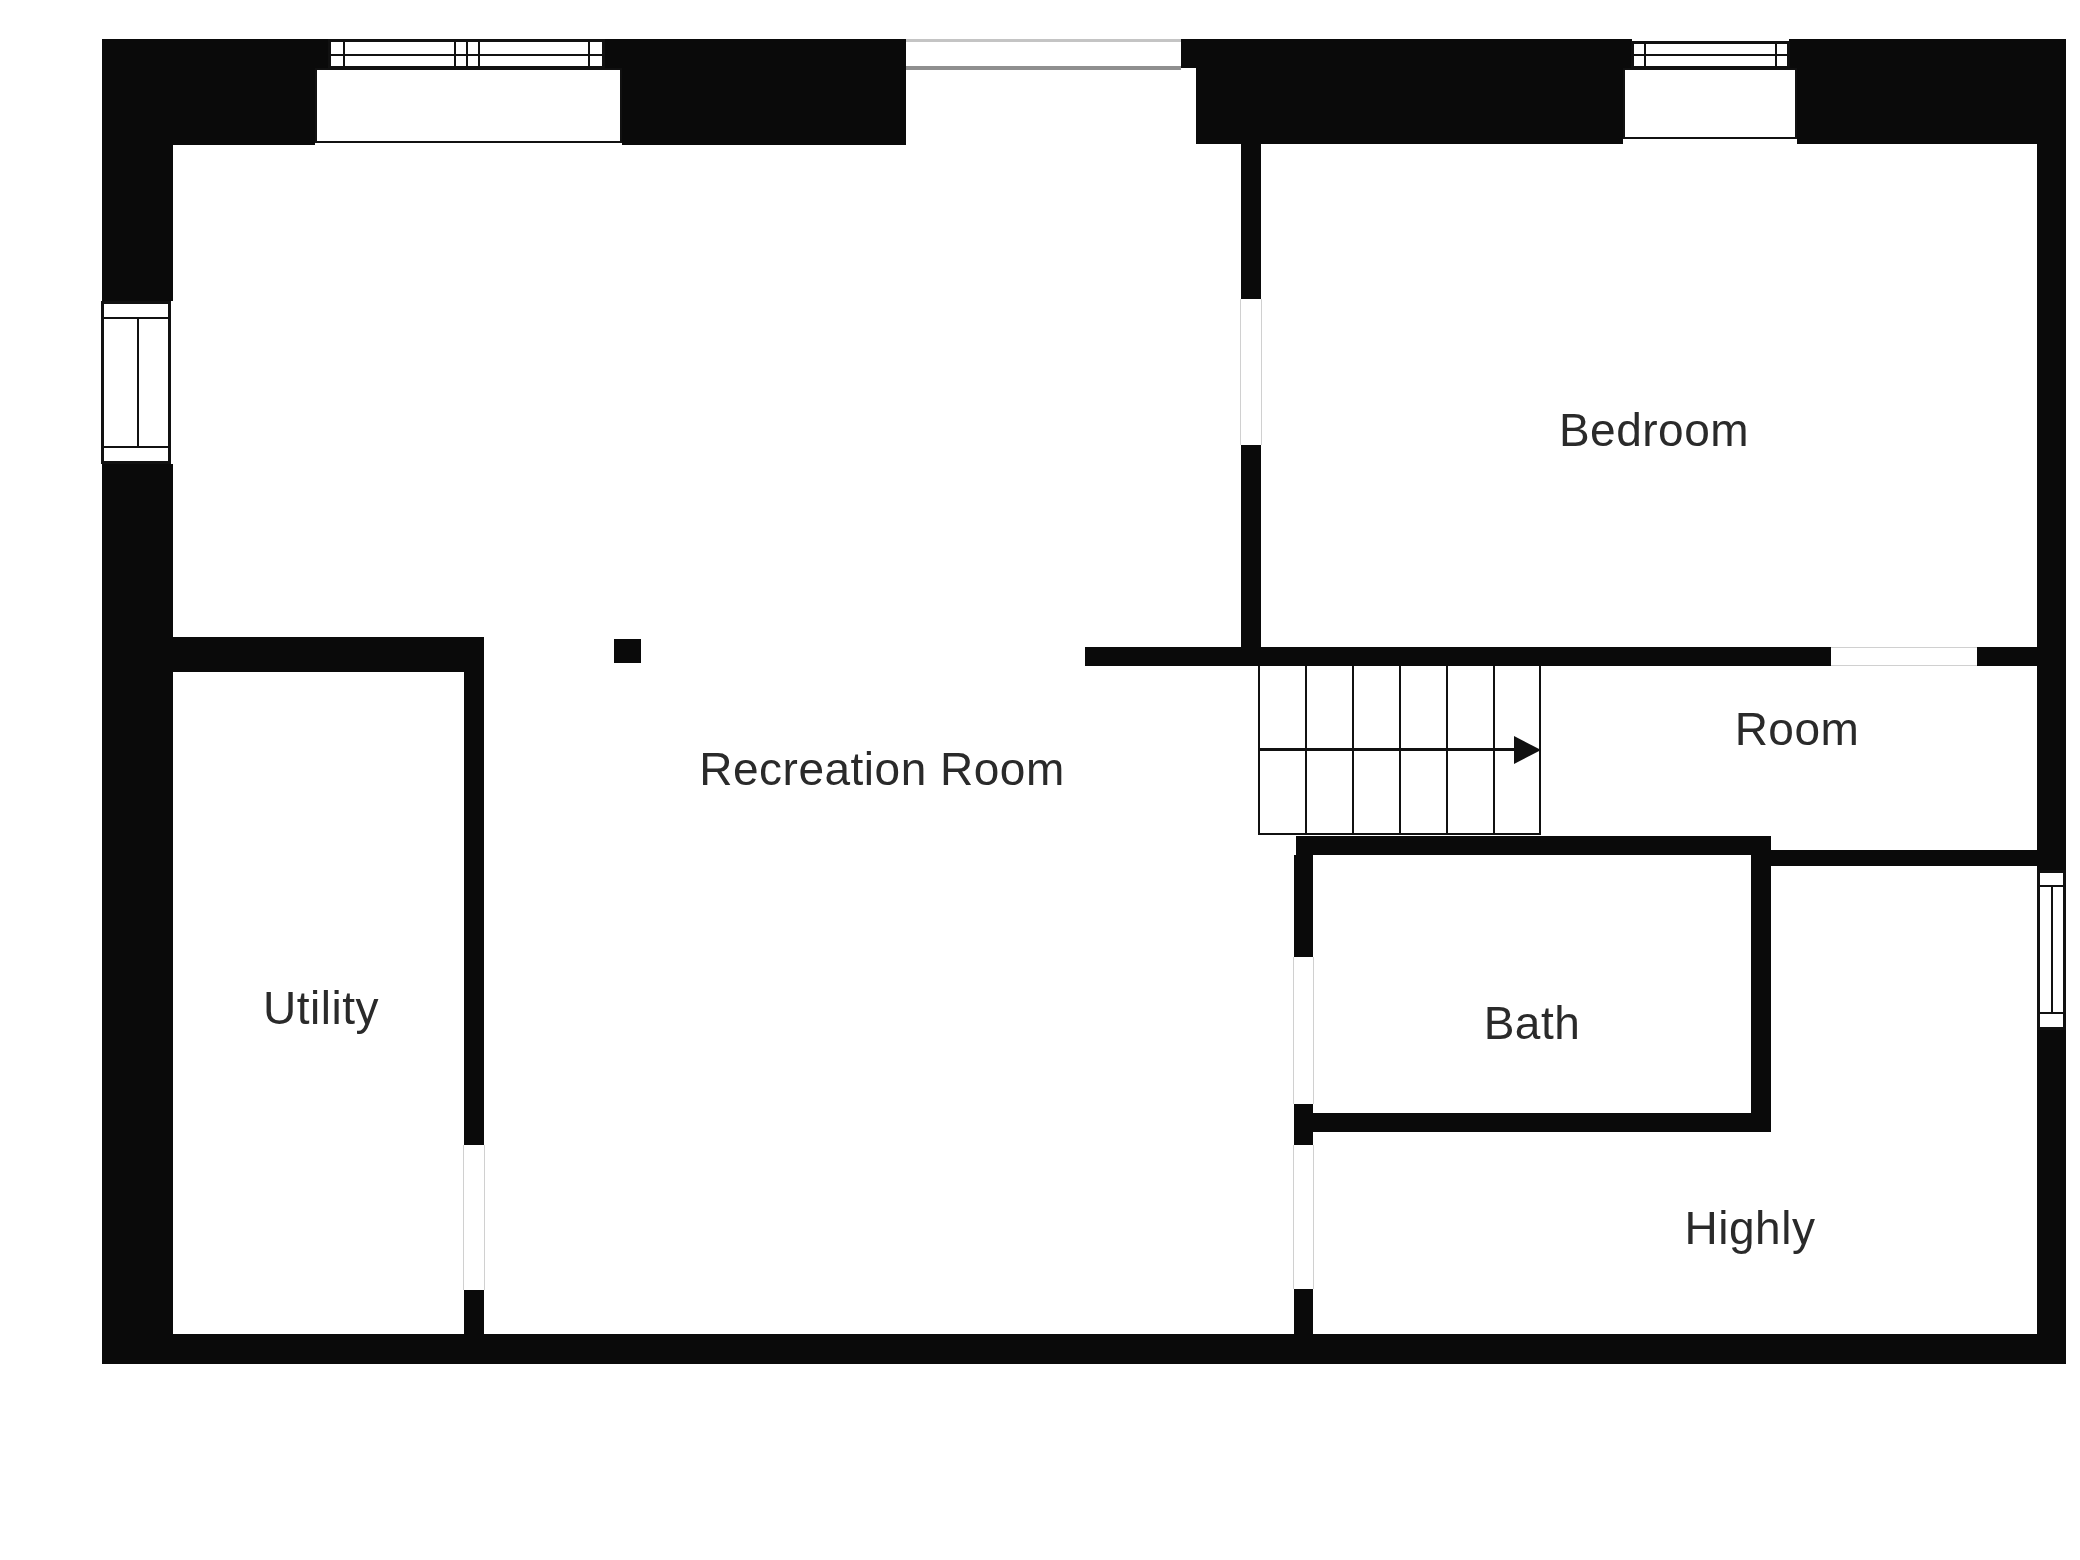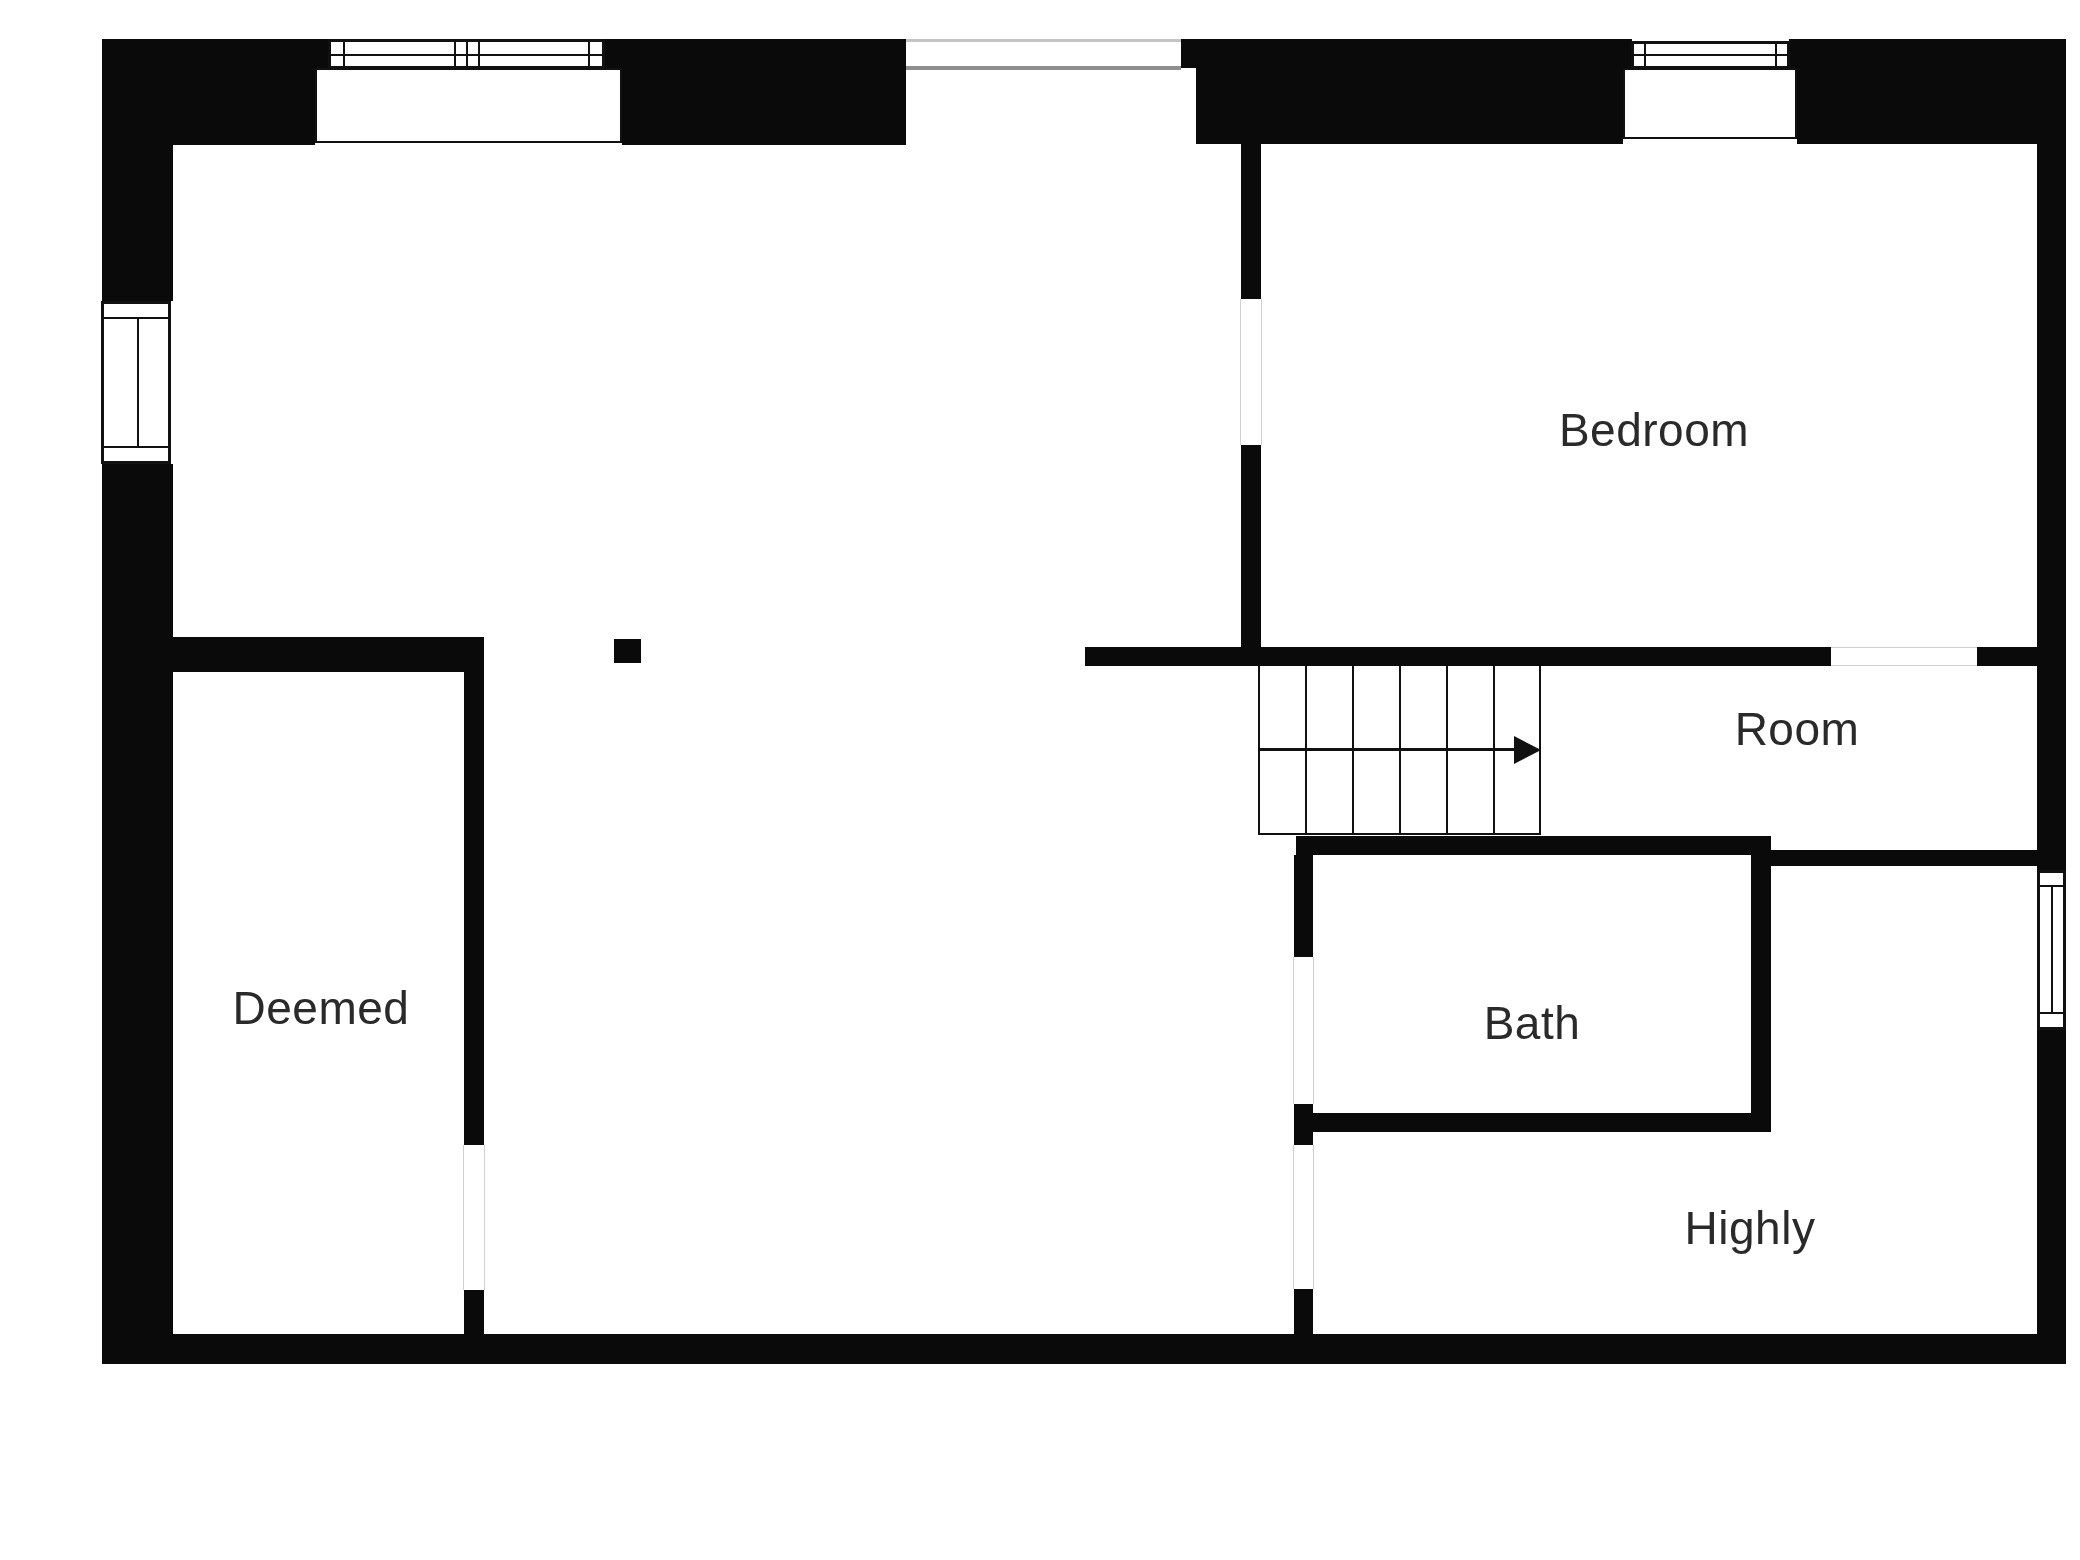--- a/index.html
+++ b/index.html
@@ -129,18 +129,19 @@
     <div class="tread" style="left:188px;"></div>
     <div class="tread" style="left:235px;"></div>
     <div class="tread" style="left:281px;"></div>
     <div class="base"></div>
     <div class="arrow-line"></div>
     <div class="arrow-head"></div>
   </div>
 
   <div class="room-label" style="left:1610px;top:430px;">Bedroom</div>
   <div class="room-label" style="left:1753px;top:729px;">Room</div>
-  <div class="room-label" style="left:277px;top:1008px;">Deemed</div>
+  <div class="room-label" style="left:838px;top:769px;">Recreation Room</div>
+  <div class="room-label" style="left:277px;top:1008px;">Utility</div>
   <div class="room-label" style="left:1488px;top:1023px;">Bath</div>
   <div class="room-label" style="left:1706px;top:1228px;">Highly</div>
 
 
 </div>
 
 </body></html>

